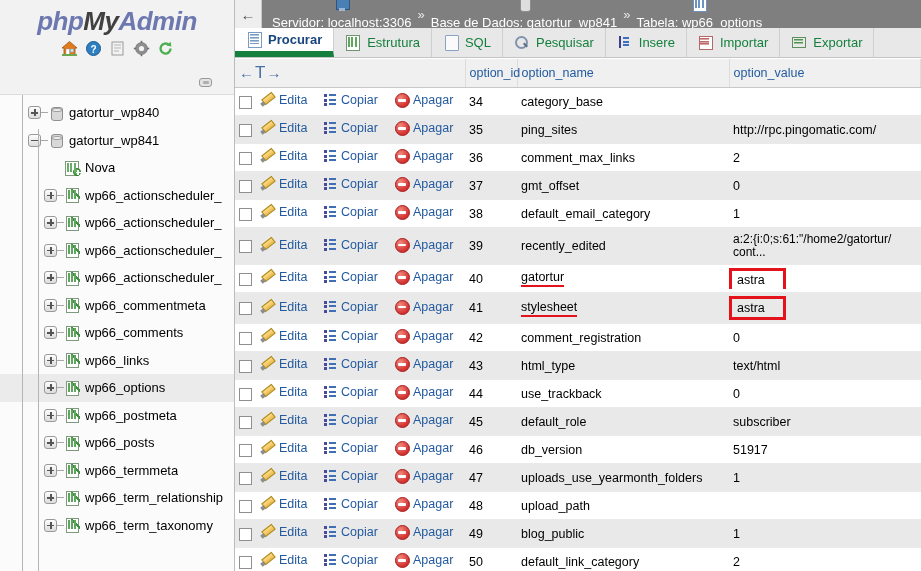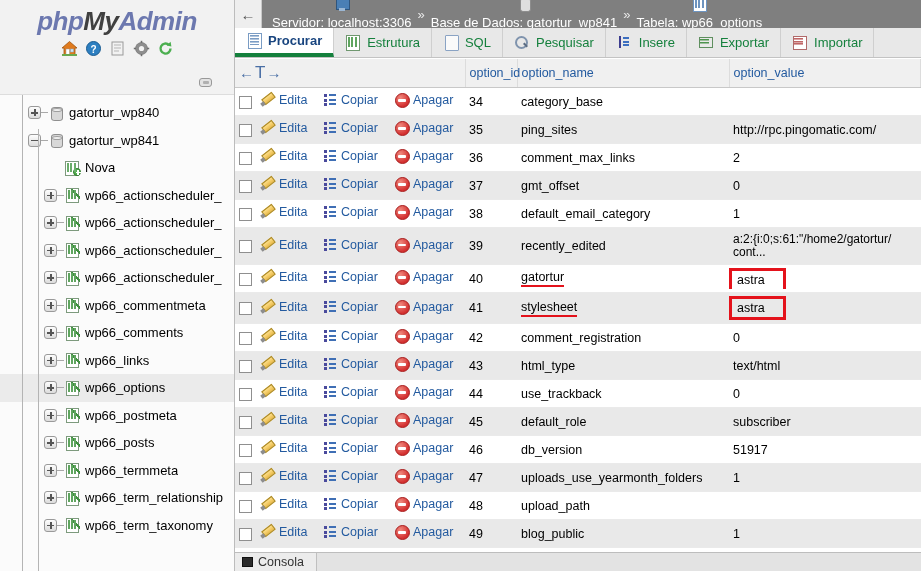--- a/index.html
+++ b/index.html
@@ -224,21 +224,21 @@
   .tab {
     display: flex; align-items: center; gap: 6px;
     padding: 0 11px;
     font-size: 13px;
     color: #15803d;
     border-right: 1px solid #cfcfcf;
     background: #e8e8e8;
     cursor: pointer;
     white-space: nowrap;
   }
-  .tab.active { background: #fff; color: #19457f; font-weight: bold; border-bottom: 4px solid #15803d; }
+  .tab.active { background: #fff; color: #19457f; font-weight: bold; border-bottom: 6px solid #15803d; }
   .tab .ticon { width: 16px; height: 15px; position: relative; display: inline-block; }
   .ticon.browse:before{
     content:""; position:absolute; left:2px; top:0px; width:12px; height:14px;
     background:#fff; border:1px solid #7a9cc4;
   }
   .ticon.browse:after{
     content:""; position:absolute; left:3.5px; top:2px; width:9px; height:10px;
     background:
       linear-gradient(#7a9cc4,#7a9cc4) 0 0/9px 1.6px no-repeat,
       linear-gradient(#7a9cc4,#7a9cc4) 0 3px/9px 1.6px no-repeat,
@@ -676,26 +676,26 @@
         </div>
         <div class="tab">
           <span class="ticon search"></span>
           <span>Pesquisar</span>
         </div>
         <div class="tab">
           <span class="ticon insert"></span>
           <span>Insere</span>
         </div>
         <div class="tab">
+          <span class="ticon import"></span>
+          <span>Importar</span>
+        </div>
+        <div class="tab">
           <span class="ticon export"></span>
           <span>Exportar</span>
-        </div>
-        <div class="tab">
-          <span class="ticon import"></span>
-          <span>Importar</span>
         </div>
       </div>
 
     <div id="results">
       <table class="res">
         <colgroup>
           <col style="width:22px">
             <col style="width:62px">
             <col style="width:72px">
             <col style="width:74px">
@@ -1021,21 +1021,15 @@
                   <span>Apagar</span>
                 </span></td>
               <td>50</td>
               <td>default_link_category</td>
               <td>2</td>
             </tr>
           </tbody>
       </table>
     </div>
 
-    <div id="console-bar">
-      <div id="console-btn">
-        <span class="console-sq"></span>
-        <span>Consola</span>
-      </div>
-    </div>
 
   </div>
 </div>
 
 </body></html>

